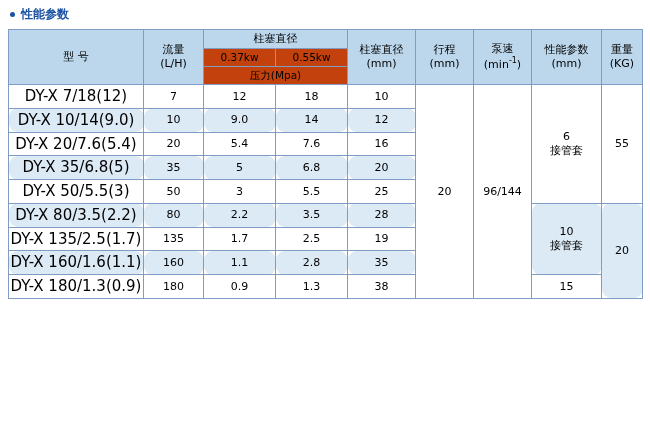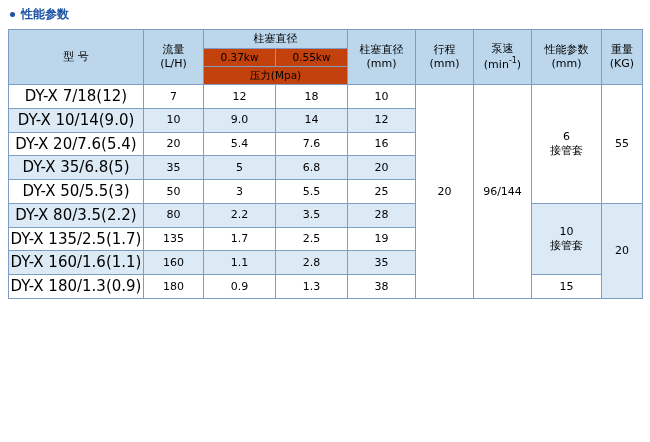--- a/index.html
+++ b/index.html
@@ -60,20 +60,21 @@
     font-weight: bold;
     font-size: 10.5px;
   }
   .model-cell {
     text-align: left;
     padding-left: 12px;
     font-size: 15px;
   }
   .row-alt td {
     background: #dceaf6;
+    border-radius: 9px;
   }
   .row-plain td {
     background: #ffffff;
   }
   .span-cell {
     background: #ffffff;
   }
   sup {
     font-size: 8px;
     vertical-align: super;

